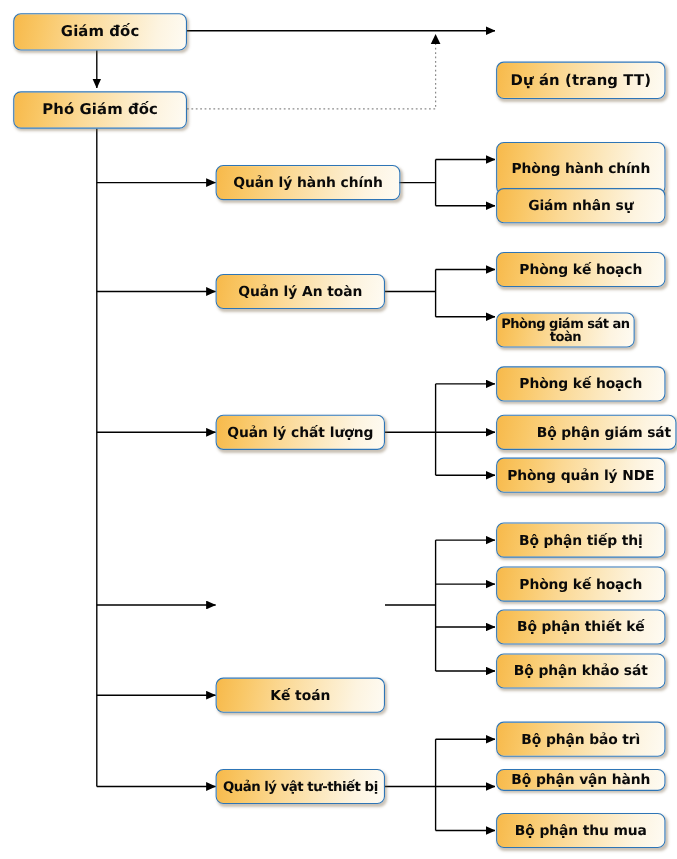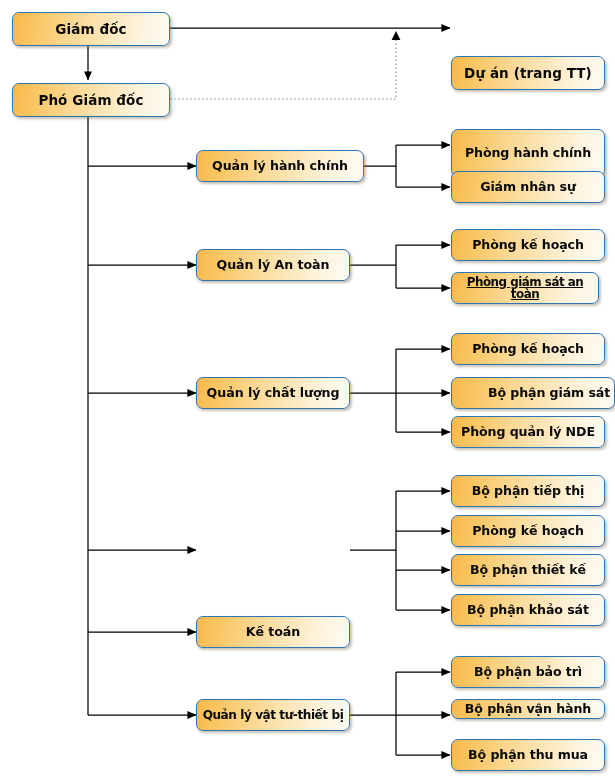--- a/index.html
+++ b/index.html
@@ -136,21 +136,21 @@
   <div class="node lvl3" style="left:451px;top:129px;width:154px;height:48px;">
     <span>Phòng hành chính</span>
   </div>
   <div class="node lvl3" style="left:451px;top:171px;width:154px;height:32px;">
     <span>Giám nhân sự</span>
   </div>
 
   <div class="node lvl3" style="left:451px;top:229px;width:154px;height:32px;">
     <span>Phòng kế hoạch</span>
   </div>
-  <div class="node lvl3 tighter" style="left:451px;top:272px;width:148px;height:32px;text-decoration:underline;">
+  <div class="node lvl3 tighter" style="left:451px;top:284px;width:126px;height:32px;">
     <span>Phòng giám sát an toàn</span>
   </div>
 
   <div class="node lvl3" style="left:451px;top:333px;width:154px;height:32px;">
     <span>Phòng kế hoạch</span>
   </div>
   <div class="node lvl3" style="left:451px;top:377px;width:164px;height:32px;padding-left:35px;">
     <span>Bộ phận giám sát</span>
   </div>
   <div class="node lvl3" style="left:451px;top:416px;width:154px;height:32px;">

